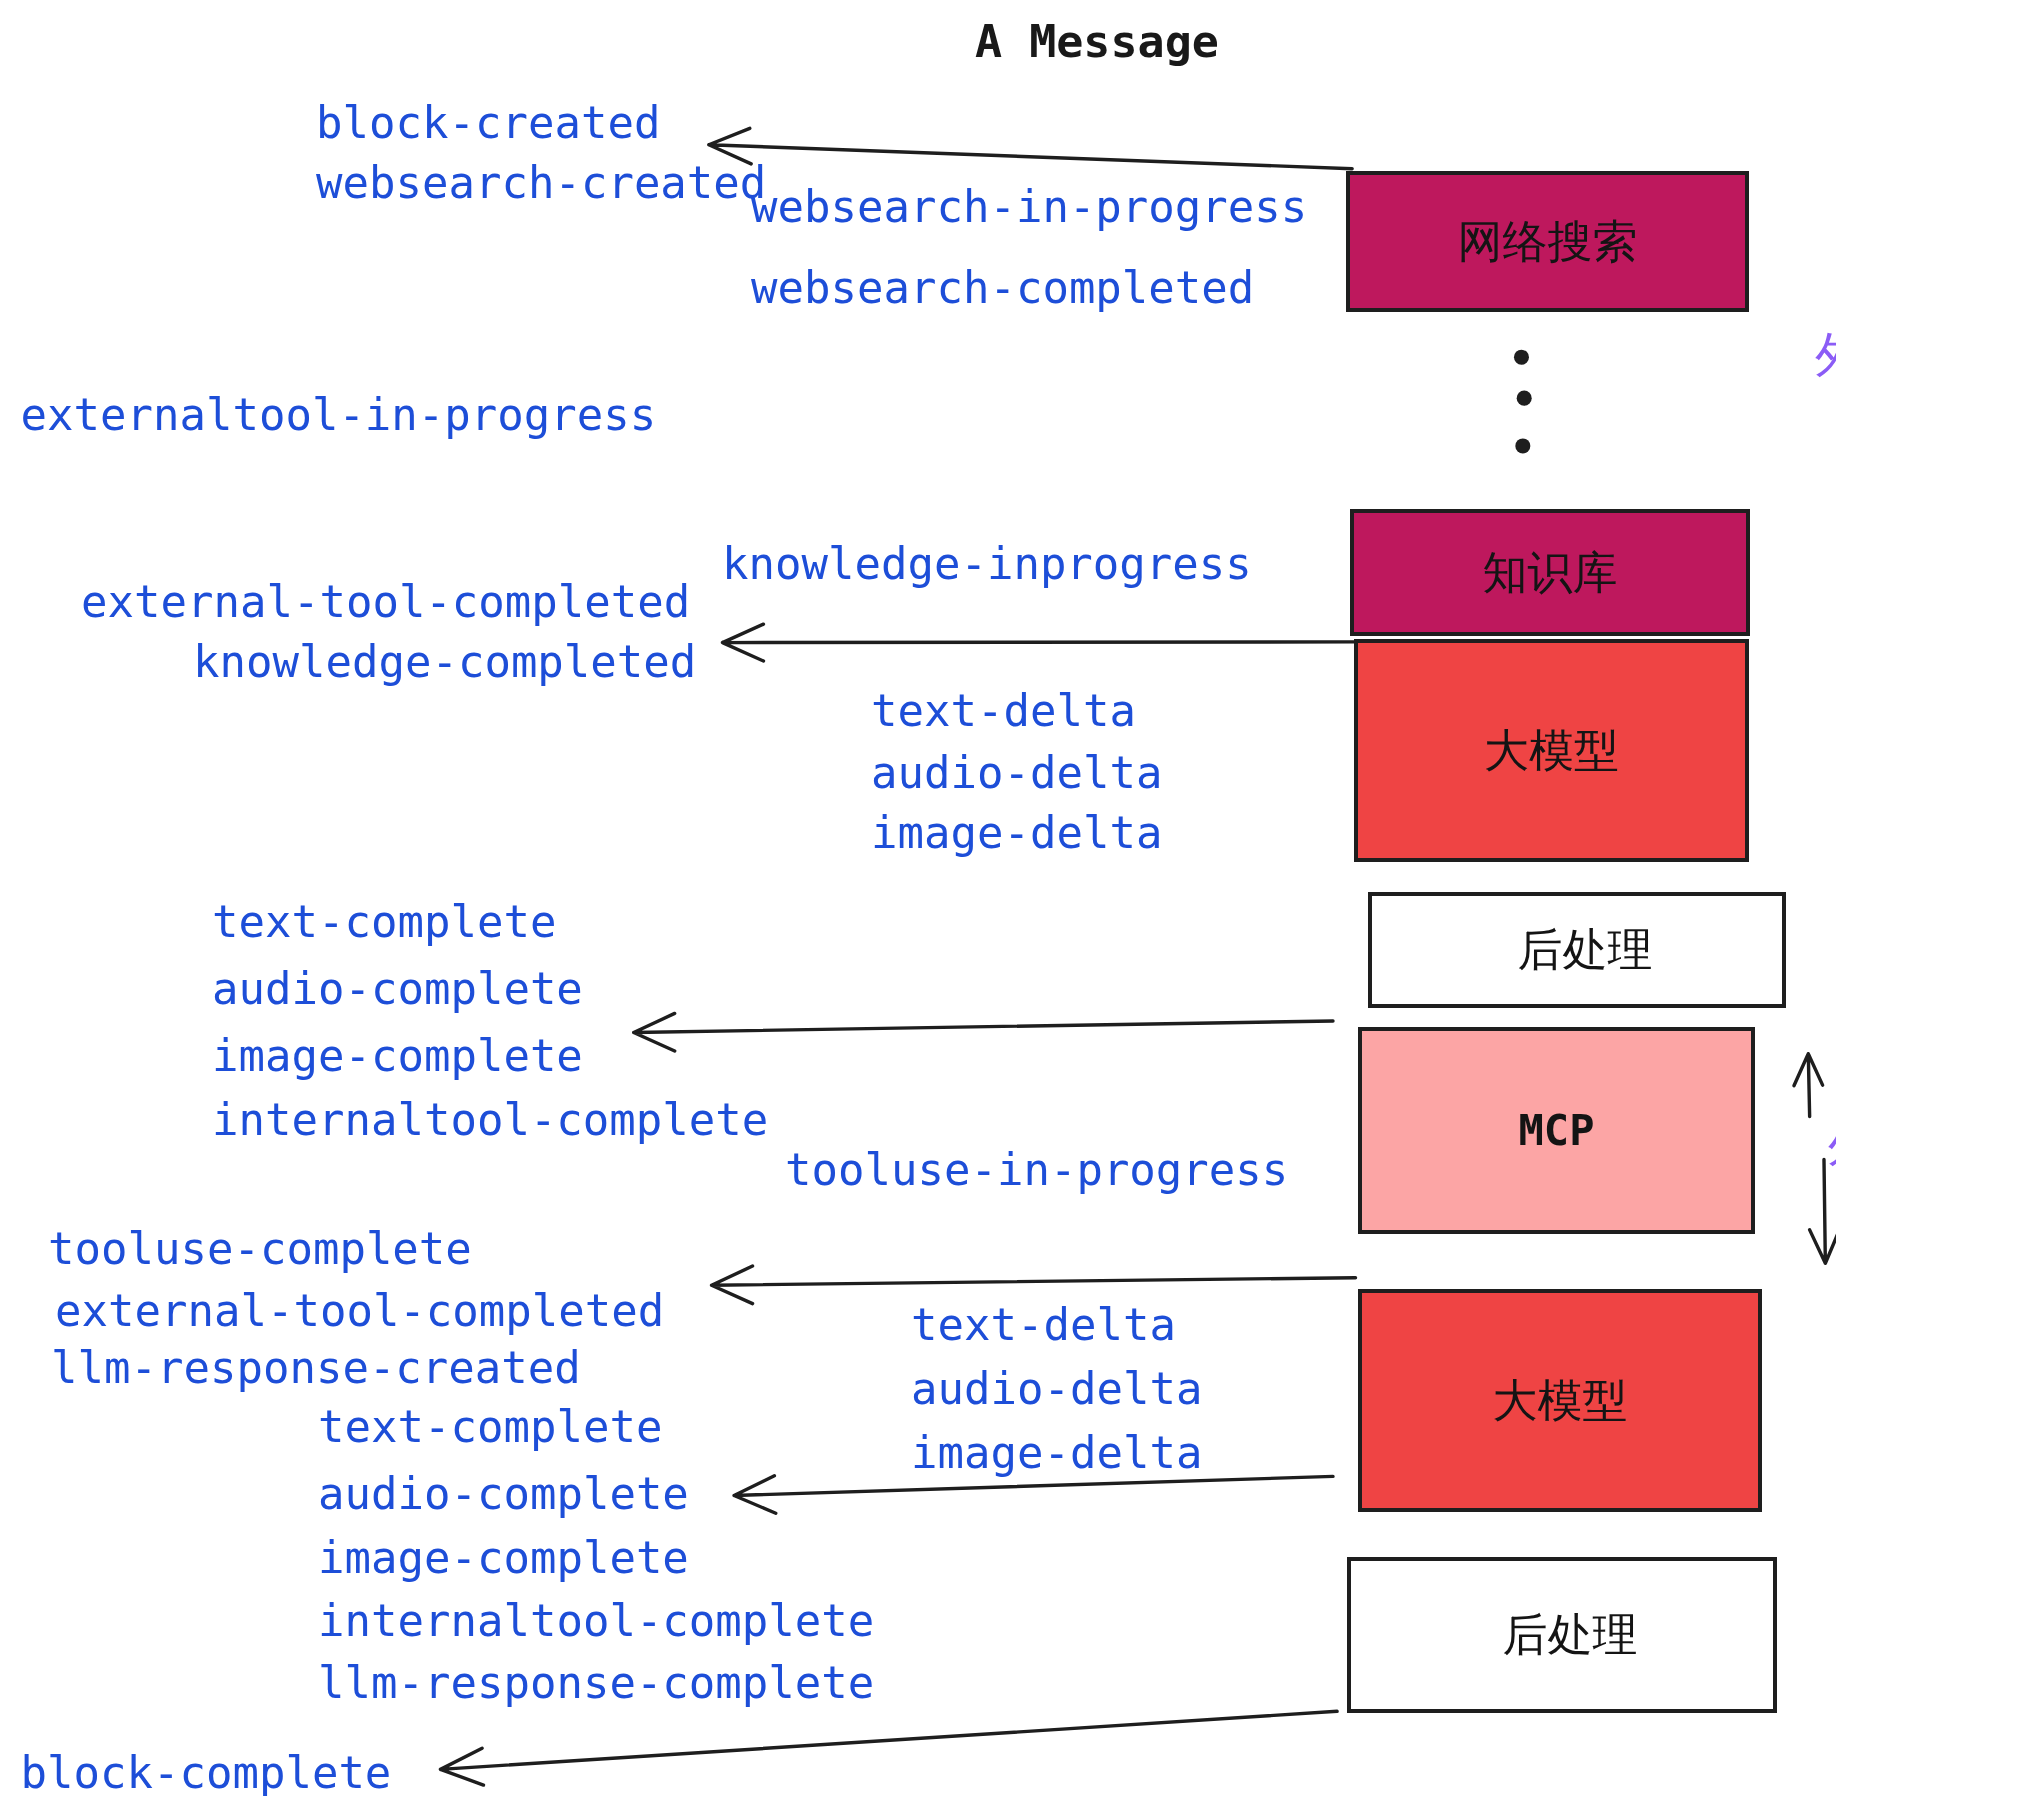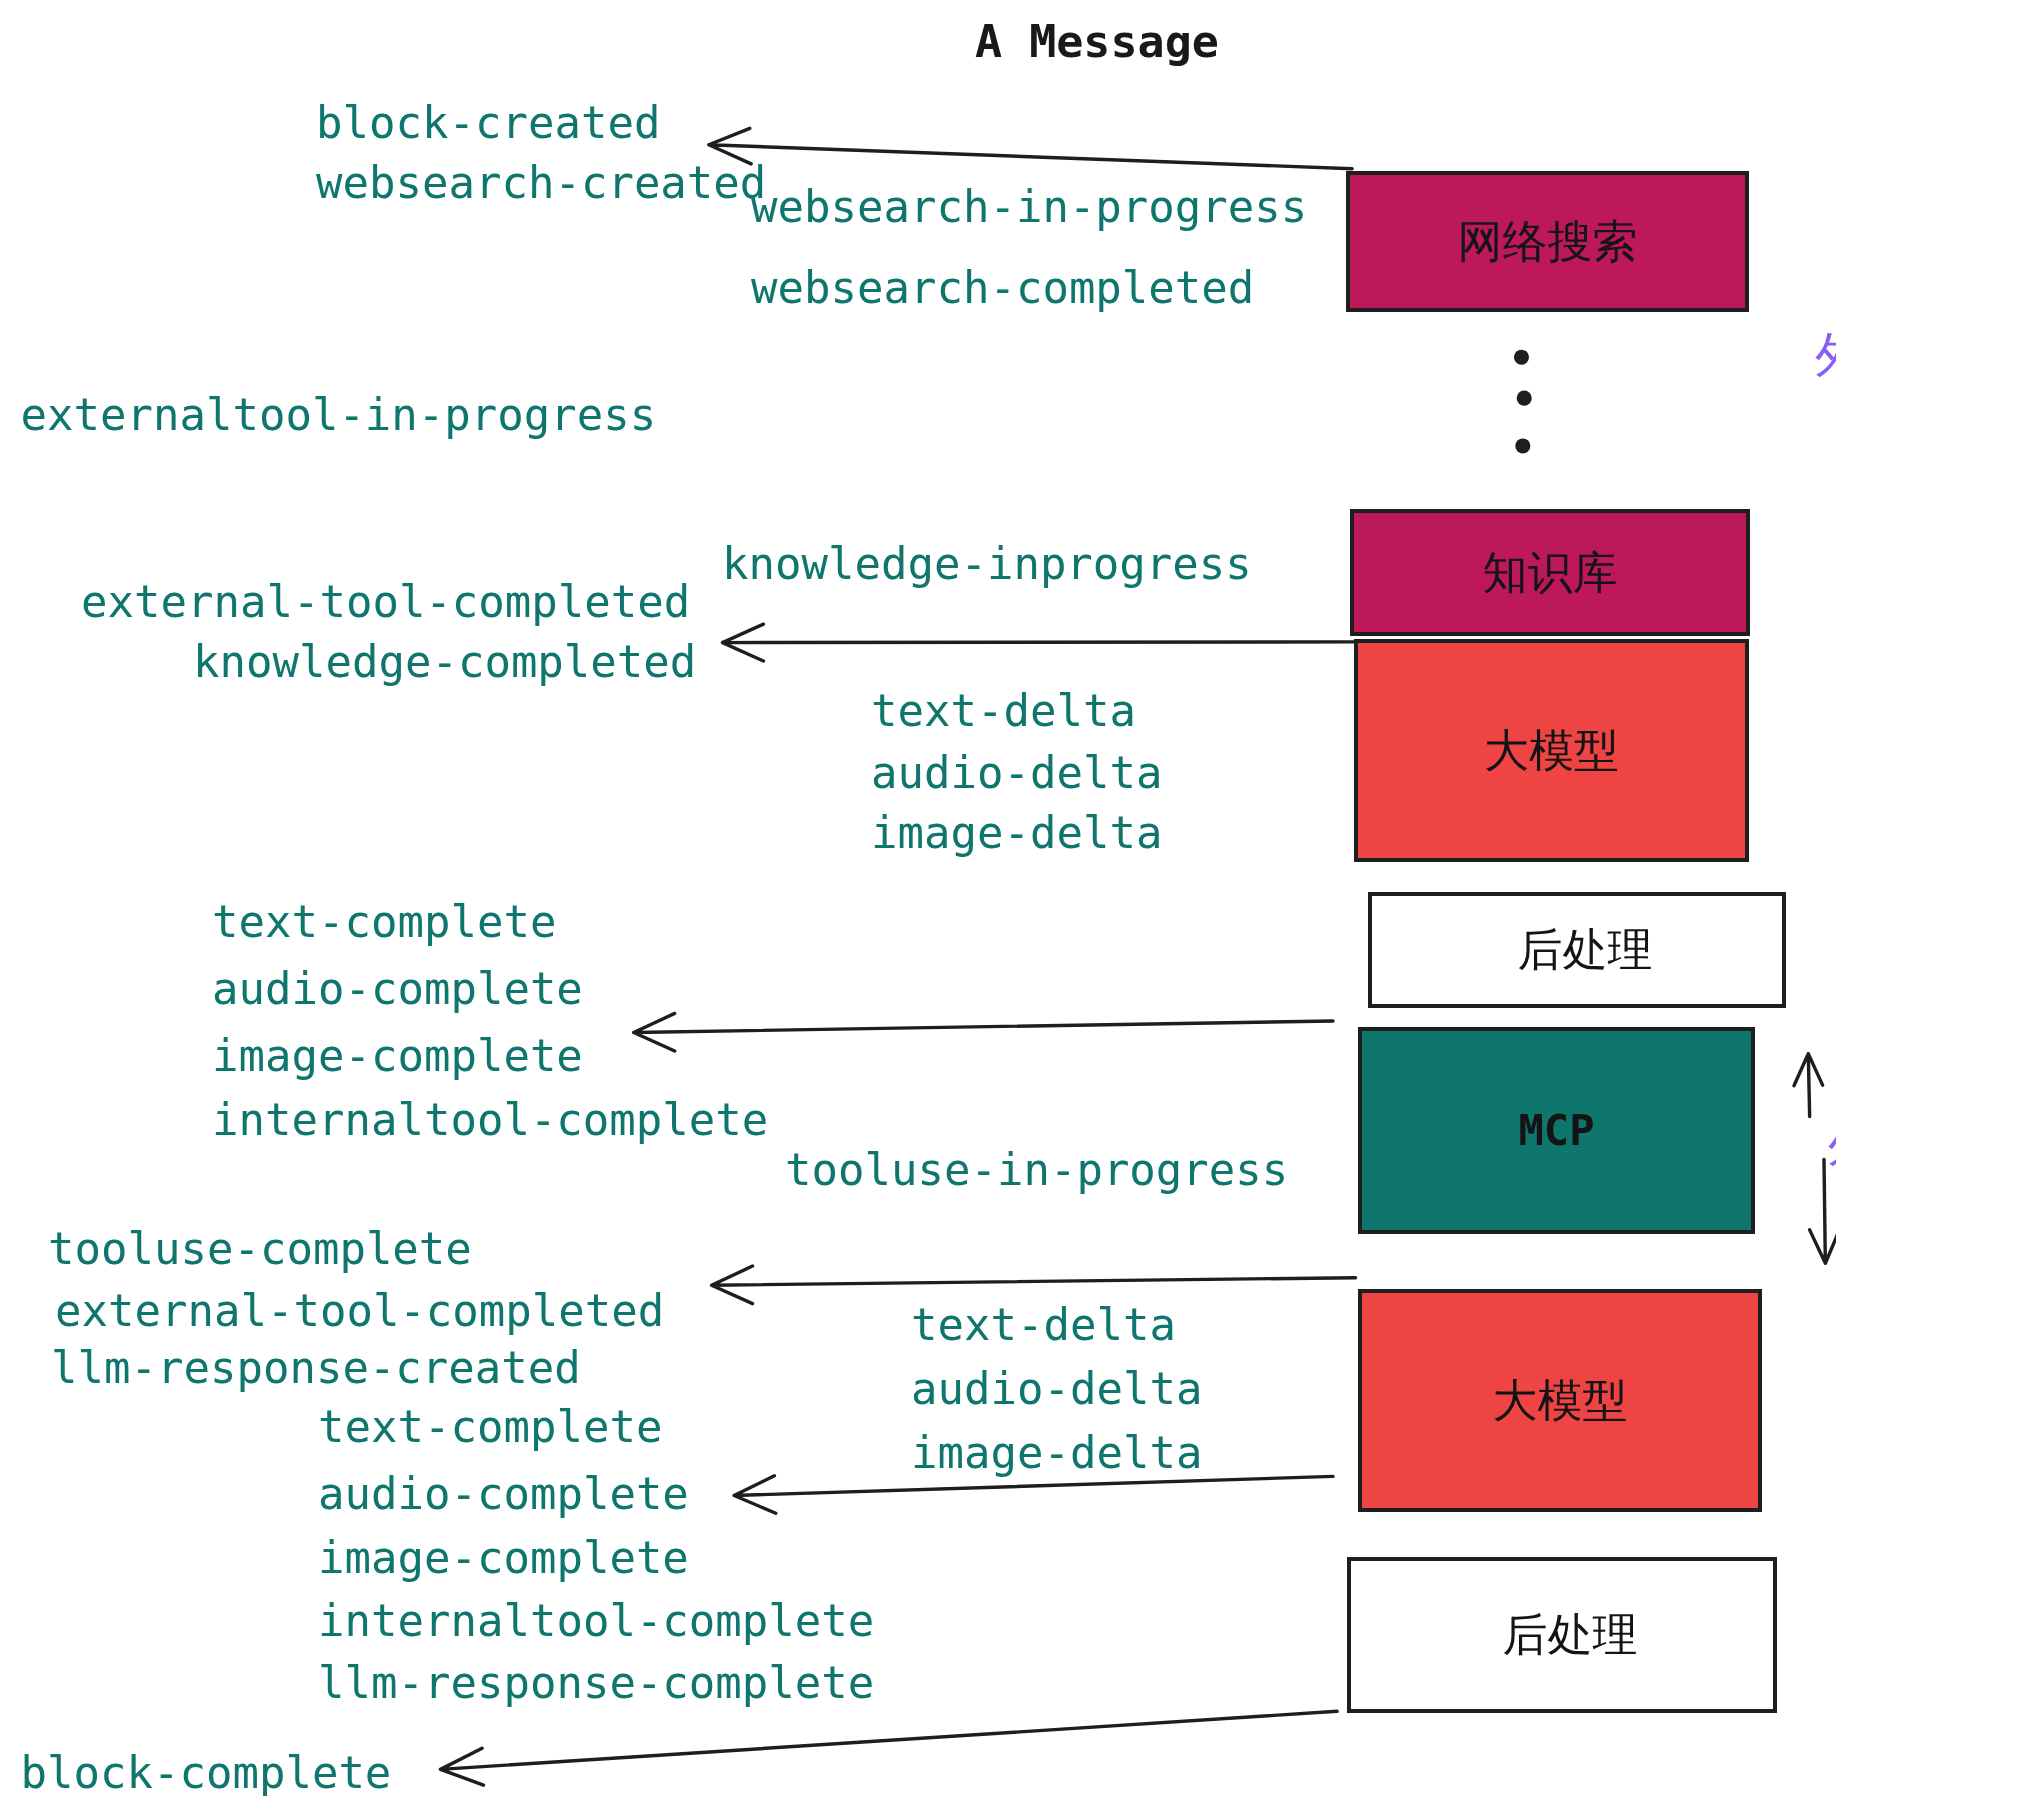--- a/index.html
+++ b/index.html
@@ -1,27 +1,27 @@
 <!DOCTYPE html>
 <html style="font-size:11px"><head>
 <meta charset="utf-8">
 <style>
   html,body{margin:0;padding:0;background:#fff;}
   #canvas{position:relative;width:1836px;height:1796px;background:#ffffff;overflow:hidden;
           font-family:"DejaVu Sans", sans-serif;}
   .ev{position:absolute;font-family:"DejaVu Sans Mono", monospace;font-size:44px;
-      color:#0f766e;white-space:nowrap;transform:translateY(-50%);letter-spacing:0;}
+      color:#1d4ed8;white-space:nowrap;transform:translateY(-50%);letter-spacing:0;}
   .title{position:absolute;font-family:"DejaVu Sans Mono", monospace;font-size:45px;
       font-weight:bold;color:#191919;white-space:nowrap;transform:translateY(-50%);}
   .node{position:absolute;display:flex;align-items:center;justify-content:center;
       border:4.1px solid #1e1e1e;box-sizing:border-box;font-size:45px;color:#141414;
       font-family:"DejaVu Sans", sans-serif;}
   .node.pink{background:#be185d;}
   .node.green{background:#ef4444;}
-  .node.yellow{background:#0f766e;align-items:center;}
+  .node.yellow{background:#fca5a5;align-items:center;}
   .node.white{background:#ffffff;padding-left:16px;}
   .node.mcp-font{font-family:"DejaVu Sans Mono", monospace;font-weight:bold;font-size:42px;}
   .side-label{position:absolute;font-size:49px;color:#8b5cf6;white-space:nowrap;
       transform:translateY(-50%);font-family:"DejaVu Sans", sans-serif;}
   svg{position:absolute;left:0;top:0;}
 </style>
 </head>
 <body>
 
 <div id="canvas">

